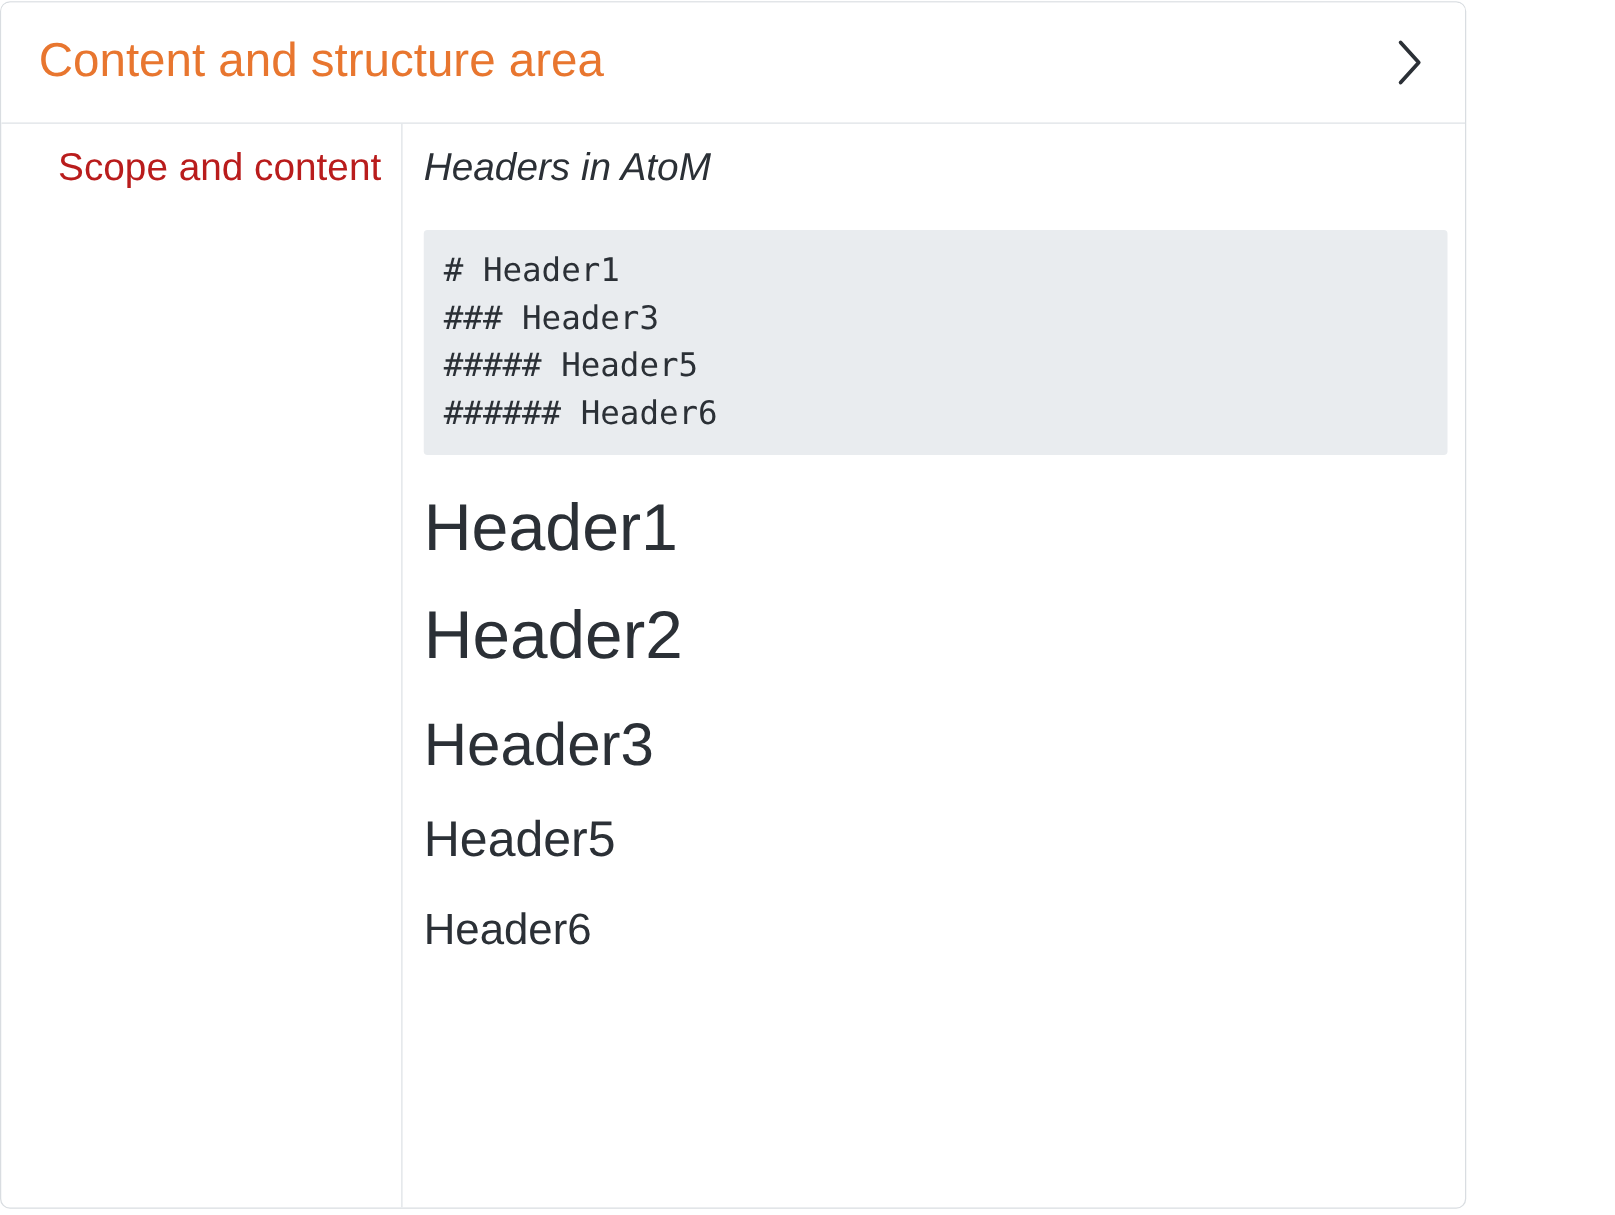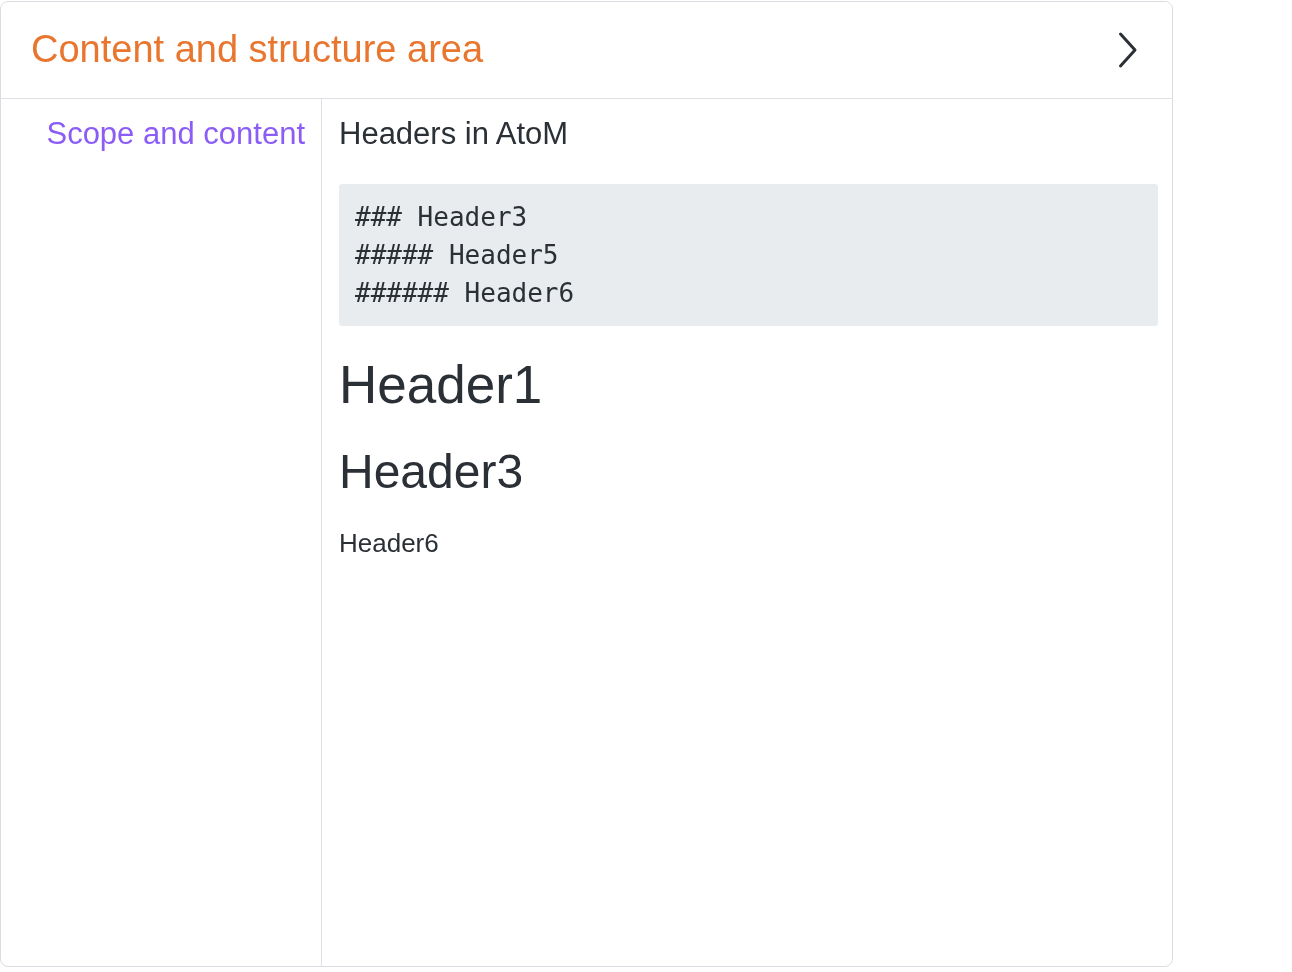--- a/index.html
+++ b/index.html
@@ -48,33 +48,34 @@
     align-items: stretch;
   }
   .label-col {
     flex: 0 0 321px;
     width: 321px;
     border-right: 1px solid #dee2e6;
     text-align: right;
     padding: 12px 16px 0 10px;
   }
   .field-label {
-    color: #8b5cf6;
+    color: #b91c1c;
     font-size: 31px;
     line-height: 1.5;
   }
   .content-col {
     flex: 1 1 auto;
     padding: 12px 14px 20px 17px;
   }
   .intro {
     font-size: 31px;
     line-height: 1.5;
     margin: 0 0 26px 0;
     color: #2b3036;
+    font-style: italic;
   }
   .code-block {
     background: #e9ecef;
     border-radius: 3px;
     margin: 0;
     padding: 14px 16px;
     font-family: "DejaVu Sans Mono", "Liberation Mono", monospace;
     font-size: 26px;
     line-height: 38px;
     color: #2b3036;
@@ -87,21 +88,21 @@
     font-weight: 500;
     line-height: 1.2;
     color: #2b3036;
     margin-bottom: 0;
   }
   .content-col h1 { font-size: 53px; margin-top: 27px; }
   .content-col h2 { font-size: 54px; margin-top: 22px; }
   .content-col h3 { font-size: 48px; margin-top: 27px; }
   .content-col h4 { font-size: 45px; margin-top: 22px; }
   .content-col h5 { font-size: 40px; margin-top: 23px; }
-  .content-col h6 { font-size: 26px; margin-top: 27px; }
+  .content-col h6 { font-size: 35px; margin-top: 27px; }
 </style>
 </head>
 <body>
 
 <div class="panel">
 
   <div class="panel-header">
     <span class="section-title">Content and structure area</span>
     <svg class="chevron" viewBox="0 0 20 38" aria-hidden="true">
       <path d="M 2.5 3 L 17 19 L 2.5 35" fill="none" stroke="#2b3036" stroke-width="3" stroke-linecap="round" stroke-linejoin="round"></path>
@@ -111,21 +112,23 @@
   <div class="panel-body">
 
     <div class="label-col">
       <span class="field-label">Scope and content</span>
     </div>
 
     <div class="content-col">
 
       <p class="intro">Headers in AtoM</p>
 
-      <pre class="code-block"><span class="code-line">### Header3</span><span class="code-line">##### Header5</span><span class="code-line">###### Header6</span></pre>
+      <pre class="code-block"><span class="code-line"># Header1</span><span class="code-line">### Header3</span><span class="code-line">##### Header5</span><span class="code-line">###### Header6</span></pre>
 
       <h1>Header1</h1>
+      <h2>Header2</h2>
       <h3>Header3</h3>
+      <h5>Header5</h5>
       <h6>Header6</h6>
 
     </div>
   </div>
 </div>
 
 </body></html>

